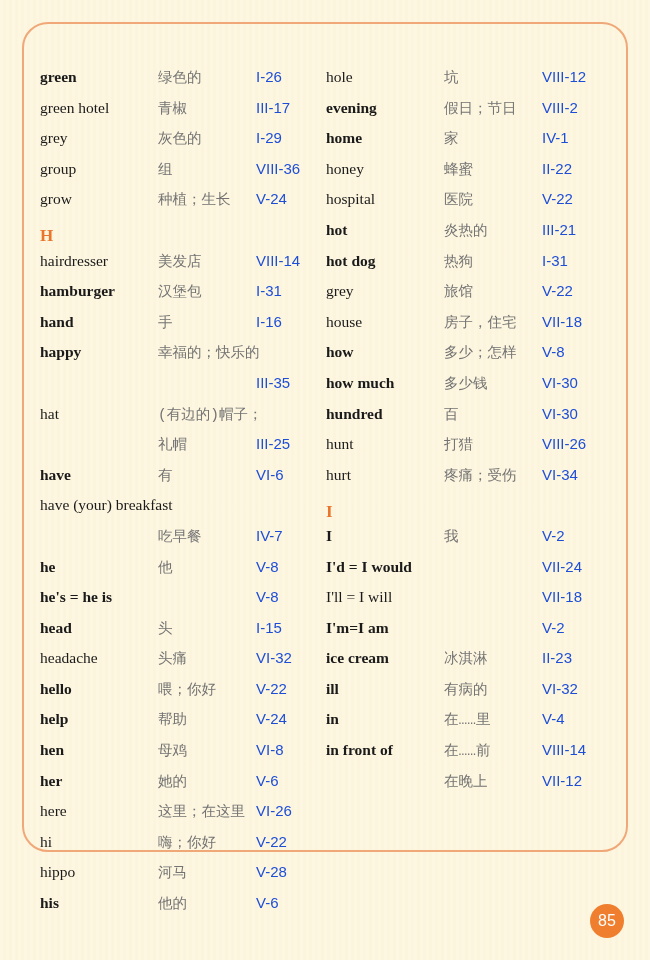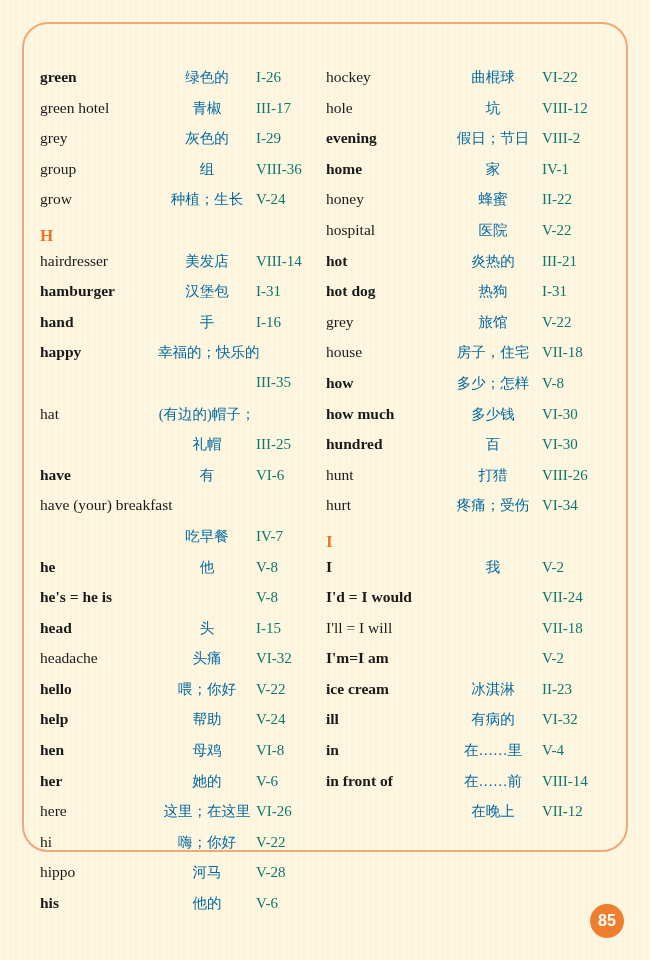--- a/index.html
+++ b/index.html
@@ -68,34 +68,33 @@
   }
   .w-word.bold {
     font-weight: bold;
   }
   .w-word.wide {
     width: 236px;
   }
   .w-cn {
     width: 98px;
     font-size: 14.5px;
-    color: #0369a1;
+    color: #737373;
     white-space: nowrap;
-    font-family: Liberation Serif, serif;
-    text-align: center;
+    font-family: Liberation Mono, monospace;
   }
   .w-cn.indent {
     margin-left: 118px;
   }
   .w-ref {
     width: 70px;
     font-size: 15px;
-    color: #0f766e;
+    color: #1d4ed8;
     white-space: nowrap;
-    font-family: Liberation Serif, serif;
+    font-family: Liberation Sans, sans-serif;
   }
   .section-letter {
     height: 30.6px;
     display: flex;
     align-items: center;
   }
   .section-letter span {
     font-size: 17px;
     font-weight: bold;
     color: #e8752a;
@@ -104,21 +103,21 @@
   .page-number {
     position: absolute;
     right: 26px;
     bottom: 22px;
     width: 34px;
     height: 34px;
     border-radius: 50%;
     background: #ef7f2e;
     color: #ffffff;
     font-size: 16px;
-    font-weight: bold;
+    font-weight: normal;
     display: flex;
     align-items: center;
     justify-content: center;
     font-family: "Liberation Sans", sans-serif;
   }
 </style>
 </head>
 <body>
 
 <div class="paper-texture"></div>
@@ -256,25 +255,20 @@
           <div class="w-ref">V-28</div>
         </div>
         <div class="entry">
           <div class="w-word bold">his</div>
           <div class="w-cn">他的</div>
           <div class="w-ref">V-6</div>
         </div>
       </div>
     <div class="col" id="col-right">
         <div class="entry">
-          <div class="w-word">hockey</div>
-          <div class="w-cn">曲棍球</div>
-          <div class="w-ref">VI-22</div>
-        </div>
-        <div class="entry">
           <div class="w-word">hole</div>
           <div class="w-cn">坑</div>
           <div class="w-ref">VIII-12</div>
         </div>
         <div class="entry">
           <div class="w-word bold">evening</div>
           <div class="w-cn">假日；节日</div>
           <div class="w-ref">VIII-2</div>
         </div>
         <div class="entry">

